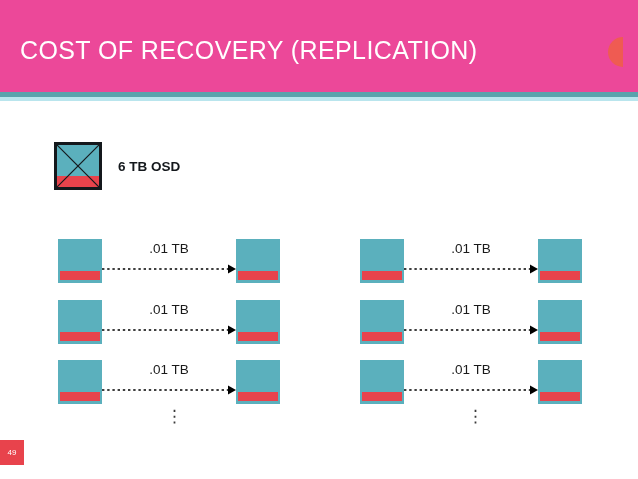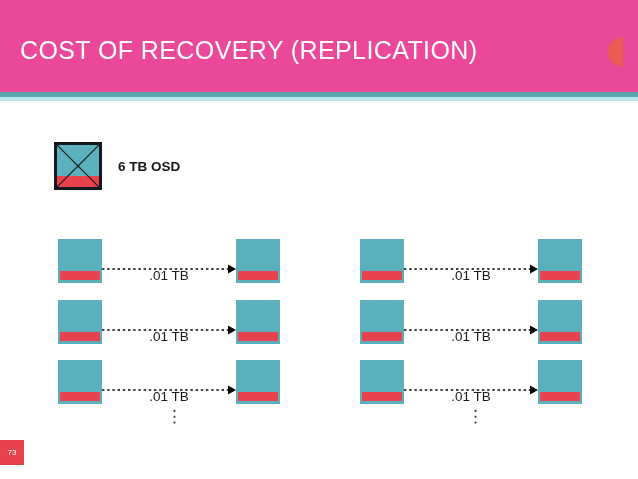--- a/index.html
+++ b/index.html
@@ -118,21 +118,20 @@
     bottom: 3px;
     height: 9px;
     background: #e8434c;
   }
   .flow-label {
     position: absolute;
     font-size: 13.5px;
     color: #1a1a1a;
     white-space: nowrap;
     text-align: center;
-    margin-top: 27px;
   }
   .flow-arrow {
     position: absolute;
     height: 10px;
   }
   .ellipsis-mark {
     position: absolute;
     width: 14px;
     font-size: 17px;
     line-height: 10px;
@@ -246,15 +245,15 @@
         <div class="used-bar"></div>
       </div>
       <div class="flow-arrow" style="left: 404px; top: 381px; width: 134px;"><svg width="134" height="10" viewBox="0 0 134 10" xmlns="http://www.w3.org/2000/svg">
           <line x1="0" y1="5" x2="127" y2="5" stroke="#000000" stroke-width="1.4" stroke-dasharray="2.4 2.8"></line>
           <path d="M126 0.4 L134 5 L126 9.6 Z" fill="#000000"></path>
         </svg></div>
       <div class="flow-label" style="left: 404px; width: 134px; top: 362px;">.01 TB</div>
       <div class="ellipsis-mark" style="left: 467px; top: 412px;">⋮</div>
     </div>
 
-  <div id="slide-number-badge">73</div>
+  <div id="slide-number-badge">49</div>
 
 </div>
 
 </body></html>

